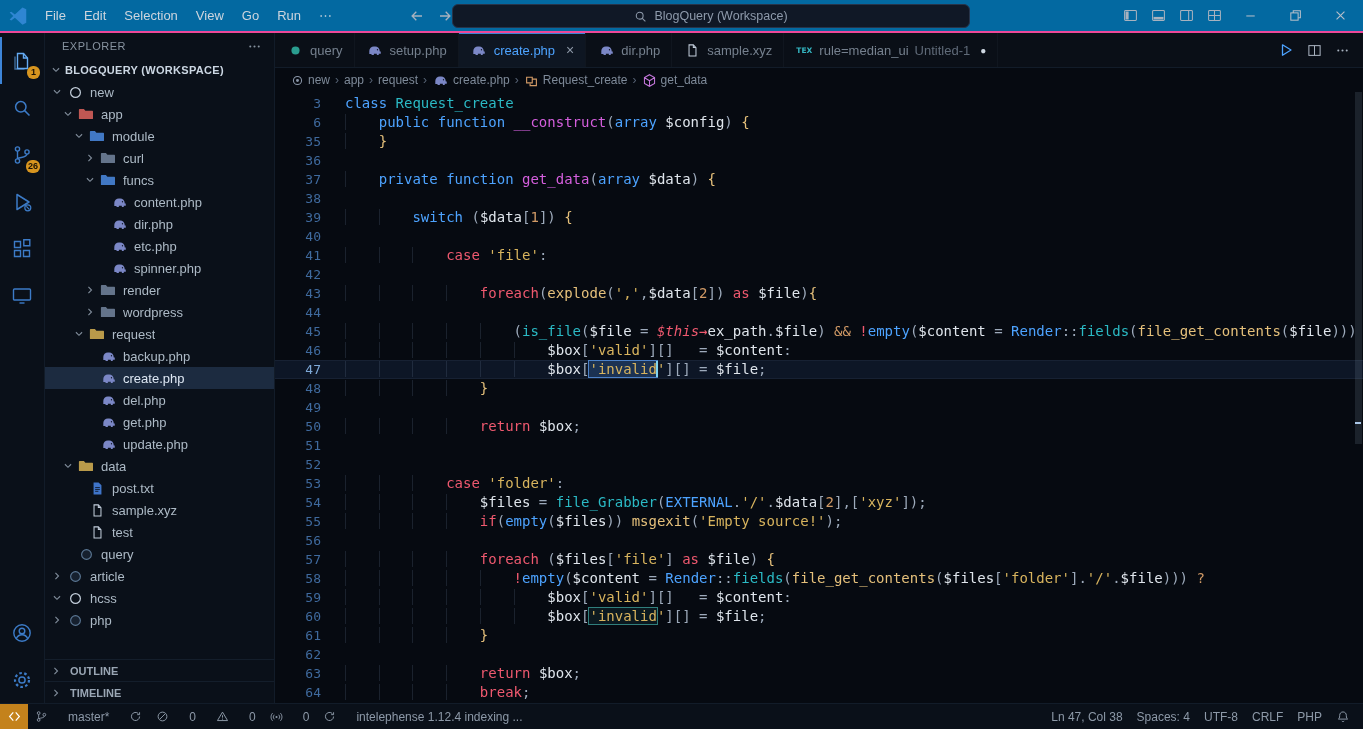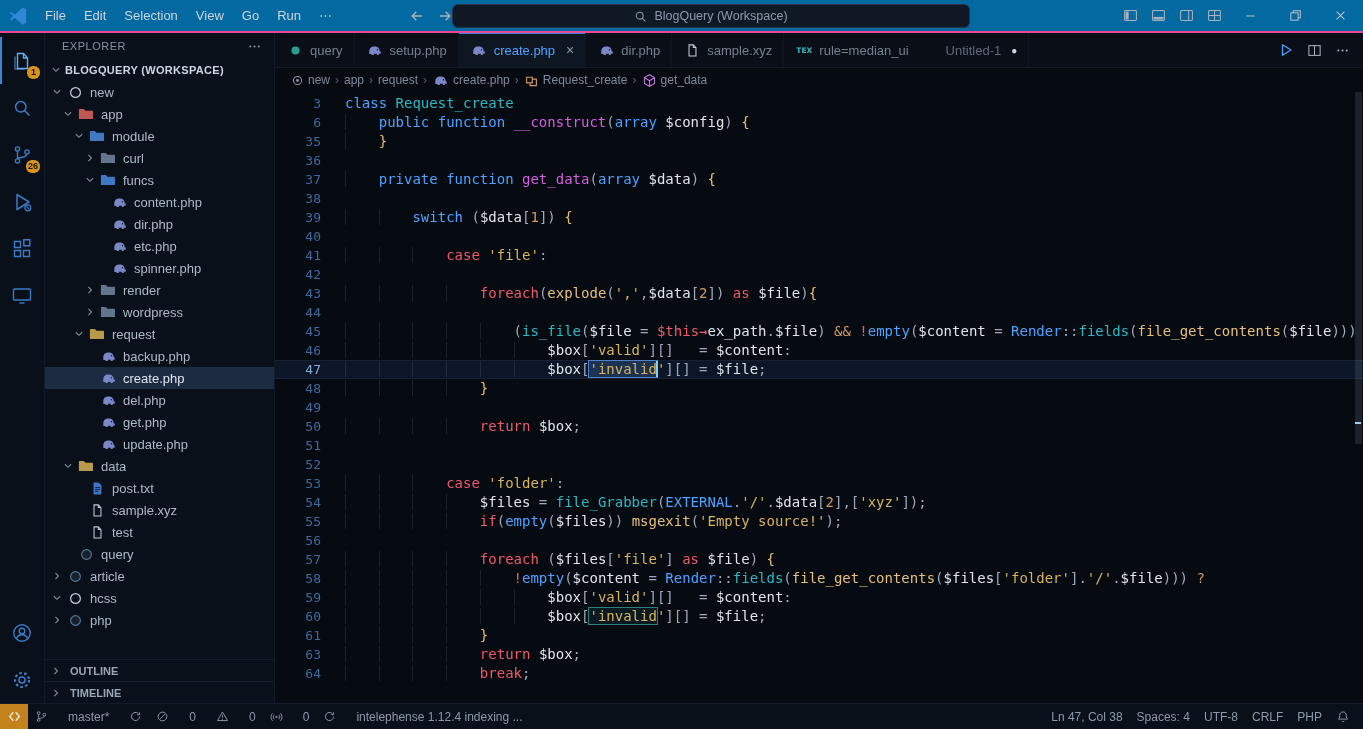--- a/index.html
+++ b/index.html
@@ -54,21 +54,21 @@
 
   
   .editor-col { flex:1; min-width:0; display:flex; flex-direction:column; background:#060a11; position:relative; }
   .tabbar { height:35px; flex:0 0 35px; background:#0a0f17; border-bottom:1px solid #121c29; display:flex; align-items:stretch; }
   .tabs { display:flex; align-items:stretch; }
   .tab { display:flex; align-items:center; gap:6px; padding:0 11px; font-size:13px; color:#75808e;
     border-right:1px solid #10161f; background:#0a0f17; white-space:nowrap; }
   .tab.active { background:#0e1622; color:#4da3ff; box-shadow:inset 0 1px 0 #3d85d8; }
   .tab .ticon { margin-right:0; width:18px; flex:0 0 18px; }
   .tab .close { margin-left:5px; font-size:14px; color:#8e99a8; }
-  .tab .detail { color:#5f6a78;margin-left:31px; }
+  .tab .detail { color:#5f6a78; }
   .tab .dot { font-size:10px; color:#cfd8e2; margin-left:4px; }
   .texicon { font-size:7.5px; font-weight:bold; color:#35b5c1; font-family:"DejaVu Sans",sans-serif; }
   .tab-actions { margin-left:auto; display:flex; align-items:center; gap:2px; padding-right:8px; color:#9aa5b3; }
   .tab-actions .tb-icon { width:26px; }
 
   .breadcrumbs { height:24px; flex:0 0 24px; display:flex; align-items:center; padding-left:14px;
     font-size:12px; color:#7e8a99; }
   .bc-item { display:flex; align-items:center; gap:4px; padding:0 2px; }
   .bc-sep { color:#566274; padding:0 3px; font-size:12px; }
 
@@ -83,21 +83,21 @@
   .tk-kw { color:#4da3ff; }
   .tk-cls { color:#2bbac5; }
   .tk-fn { color:#d55fde; }
   .tk-red { color:#ef596f; }
   .tk-orange { color:#d19a66; }
   .tk-num { color:#d19a66; }
   .tk-str { color:#d8b45e; }
   .tk-brace { color:#e5c07b; }
   .tk-pun { color:#9daabb; }
   .tk-var { color:#dfe5ec; }
-  .tk-this { color:#ef596f; }
+  .tk-this { color:#ef596f; font-style:italic; }
   .tk-fny { color:#e5c07b; }
   .tk-ind { background-image:repeating-linear-gradient(to right, rgba(99,119,148,.22) 0 1px, transparent 1px 4ch); }
   .tk-sel { background:rgba(61,115,190,.30); box-shadow:0 0 0 1px #4d82c8; }
   .tk-occ { background:rgba(55,170,170,.10); box-shadow:0 0 0 1px rgba(70,190,185,.65); }
   .caret { display:inline-block; width:2px; height:16px; background:#7fd4f2; vertical-align:-3px; margin:0 -1px; }
 
   .vscroll { position:absolute; top:0; right:0; width:10px; height:100%; }
   .vthumb { position:absolute; top:0; right:1px; width:7px; height:352px; background:rgba(130,145,165,.18); }
   .ov-cursor { position:absolute; right:2px; top:330px; width:6px; height:2px; background:#aac7e8; }
 
@@ -834,20 +834,24 @@
             </div>
             <div class="codeline">
               <span class="ln">60</span>
               <span class="lntext"><span class="tk-ind">                        </span><span class="tk-var">$box</span><span class="tk-pun">[</span><span class="tk-str tk-occ">'invalid</span><span class="tk-str">'</span><span class="tk-pun">][]</span><span class="tk-pun"> = </span><span class="tk-var">$file</span><span class="tk-pun">;</span></span>
             </div>
             <div class="codeline">
               <span class="ln">61</span>
               <span class="lntext"><span class="tk-ind">                </span><span class="tk-brace">}</span></span>
             </div>
             <div class="codeline">
+              <span class="ln">62</span>
+              <span class="lntext"></span>
+            </div>
+            <div class="codeline">
               <span class="ln">63</span>
               <span class="lntext"><span class="tk-ind">                </span><span class="tk-red">return </span><span class="tk-var">$box</span><span class="tk-pun">;</span></span>
             </div>
             <div class="codeline">
               <span class="ln">64</span>
               <span class="lntext"><span class="tk-ind">                </span><span class="tk-red">break</span><span class="tk-pun">;</span></span>
             </div>
           </div>
         <div class="vscroll">
           <div class="vthumb"></div>

